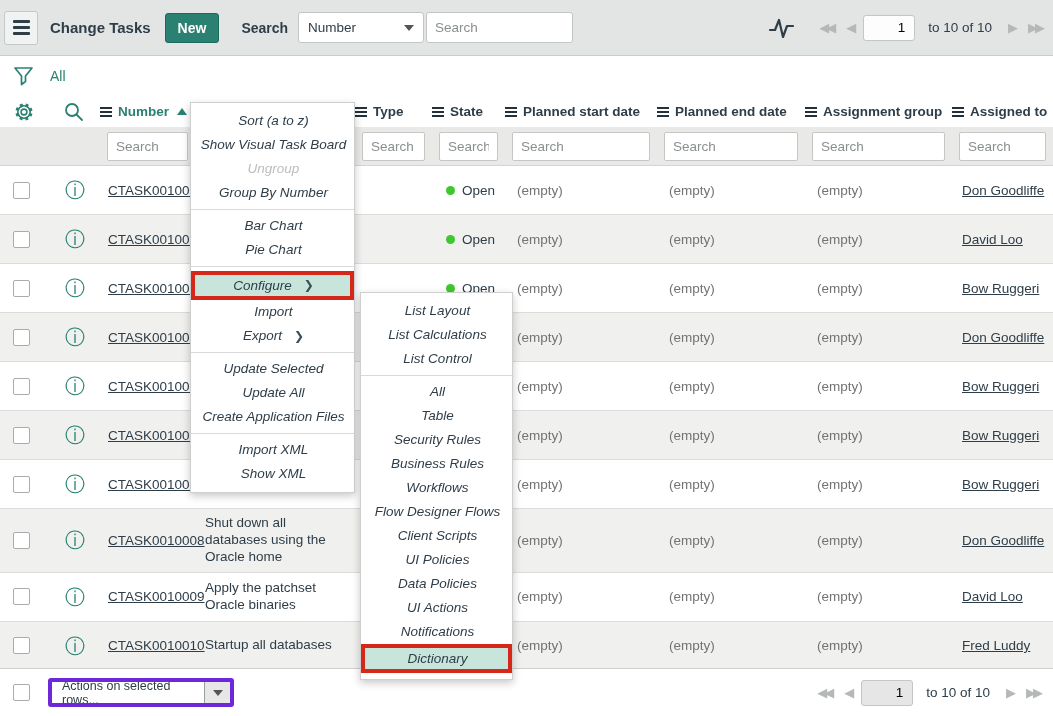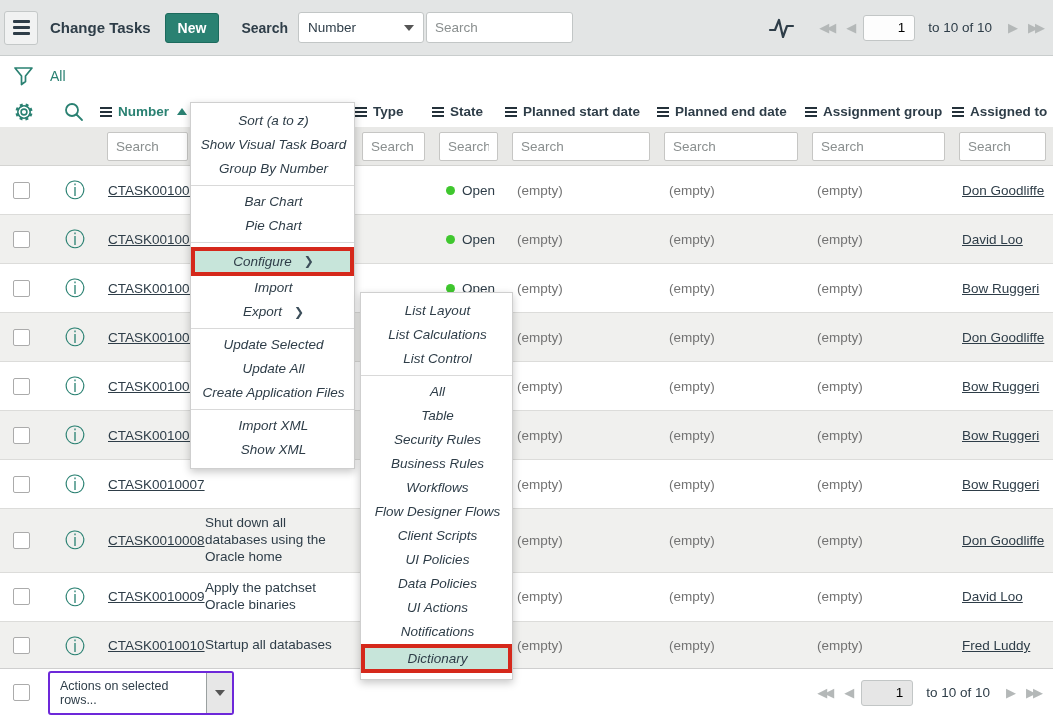--- a/index.html
+++ b/index.html
@@ -70,21 +70,21 @@
   .desccell{line-height:1.25; padding:6px 8px 6px 10px;}
   .statecell{display:flex; align-items:center; gap:7px; padding-left:14px;}
   .dot{width:9px; height:9px; border-radius:50%; background:var(--green); flex:0 0 auto;}
   .emptyval{color:#737373; padding-left:12px;}
   .assigncell{padding-left:10px;}
 
   
   .footer{position:absolute; left:0; right:0; bottom:0; height:48px; background:#fff;
     border-top:1px solid #cfcfcf; display:flex; align-items:center;}
   .footer .cbx{margin-left:13px;}
-  .actionsel{margin-left:18px; width:186px; height:44px; border:2px solid #6d28d9; border-radius:3px;
+  .actionsel{margin-left:18px; width:186px; height:29px; border:4px solid #6d28d9; border-radius:3px;
     background:#fff; display:flex; align-items:stretch; cursor:pointer; overflow:hidden;}
   .actionsel .lbl{flex:1; display:flex; align-items:center; padding-left:10px; font-size:12.5px;}
   .actionsel .chev{width:26px; background:#e7e7e7; border-left:1px solid #9aa0a0;
     display:flex; align-items:center; justify-content:center;}
   .chevglyph{width:0;height:0;border-left:5px solid transparent;border-right:5px solid transparent;
     border-top:6px solid #555;}
   .footer .tb-right{margin-right:10px;}
   .pginput.gray{background:#e6e6e6;}
 
   
@@ -406,20 +406,23 @@
     </div>
   </div>
 
   <div class="menu" id="mainmenu">
       <div class="mitem">
         <span>Sort (a to z)</span>
       </div>
       <div class="mitem">
         <span>Show Visual Task Board</span>
       </div>
+      <div class="mitem disabled">
+        <span>Ungroup</span>
+      </div>
       <div class="mitem">
         <span>Group By Number</span>
       </div>
       <div class="mdiv"></div>
       <div class="mitem">
         <span>Bar Chart</span>
       </div>
       <div class="mitem">
         <span>Pie Chart</span>
       </div>

